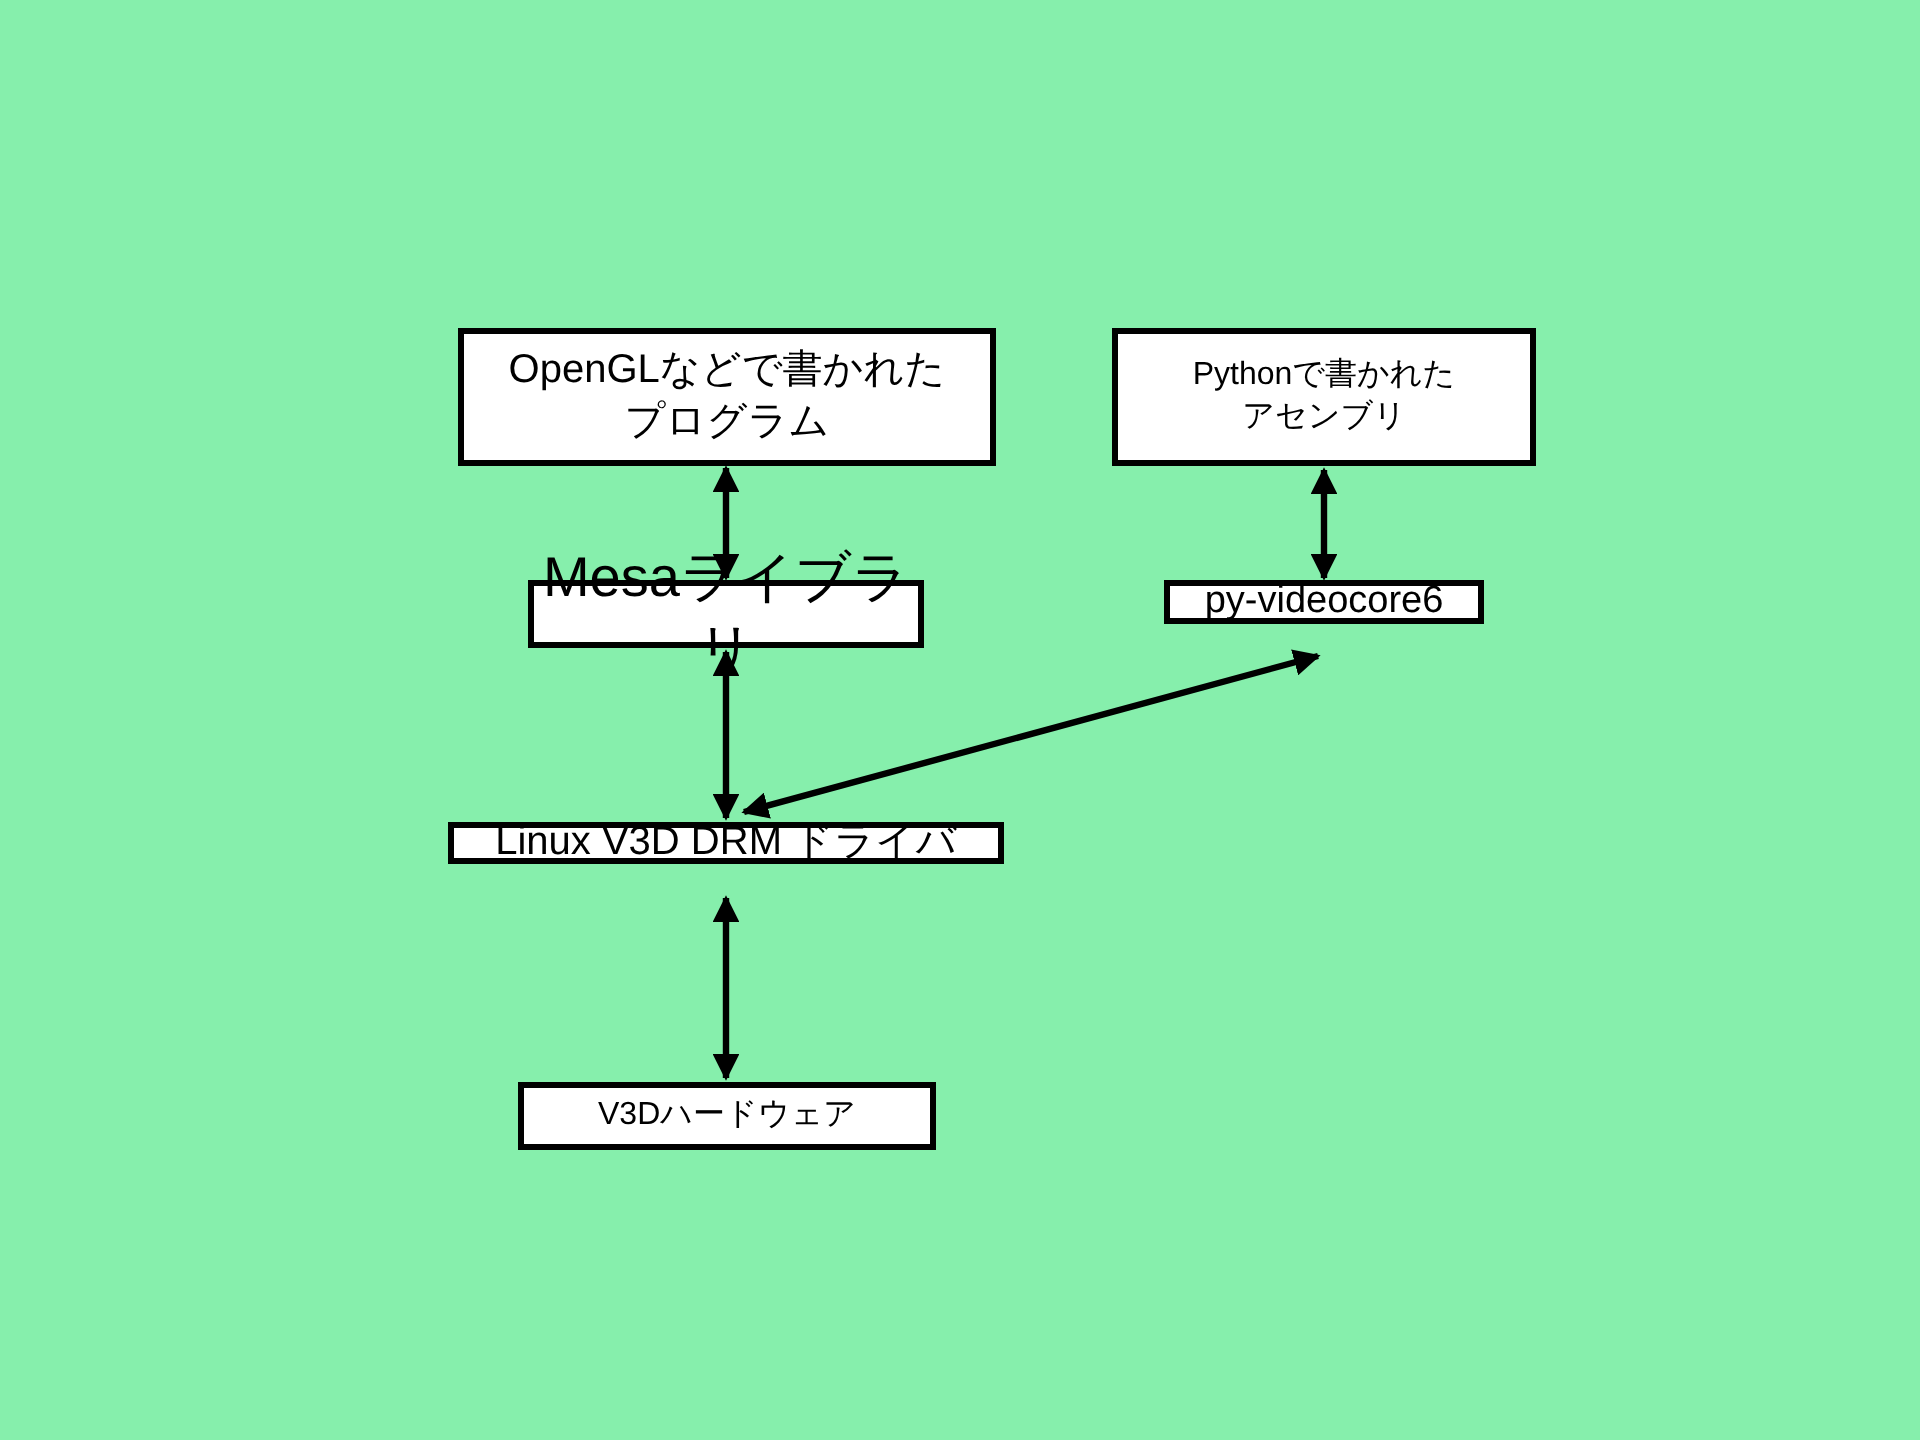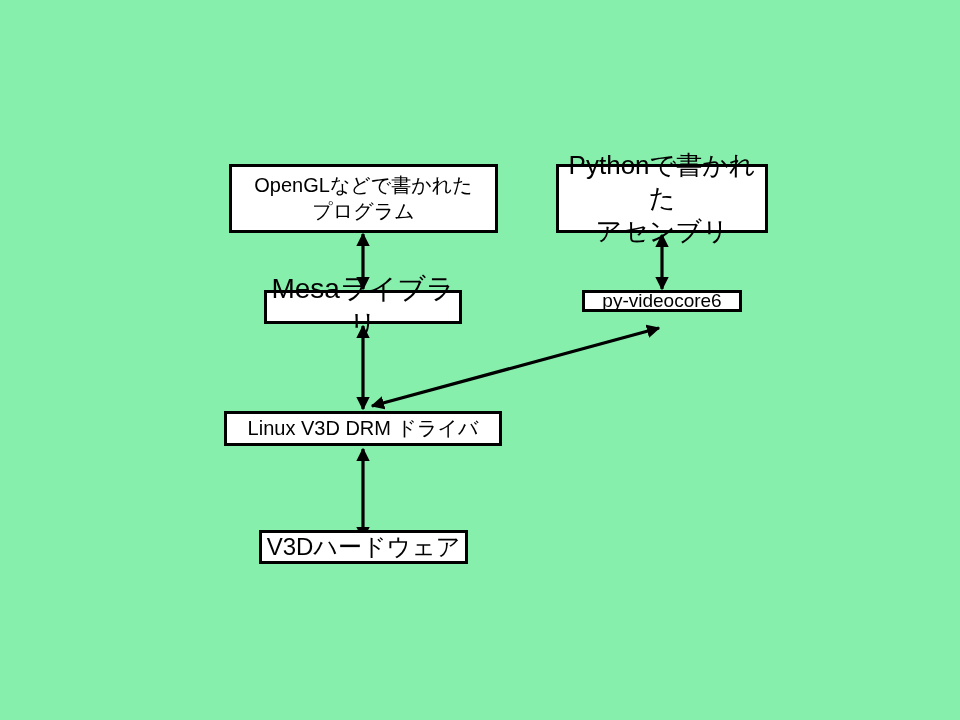--- a/index.html
+++ b/index.html
@@ -49,37 +49,37 @@
     white-space: pre-line;
   }
 
   
   #node-opengl-programs {
     left: 229px; top: 164px; width: 269px; height: 69px;
     font-size: 20px;
   }
   #node-python-assembly {
     left: 556px; top: 164px; width: 212px; height: 69px;
-    font-size: 26px;
+    font-size: 16px;
   }
   #node-mesa-library {
     left: 264px; top: 290px; width: 198px; height: 34px;
     font-size: 28px;
   }
   #node-py-videocore6 {
     left: 582px; top: 290px; width: 160px; height: 22px;
     font-size: 19px;
   }
   #node-linux-v3d-drm {
-    left: 224px; top: 411px; width: 278px; height: 35px;
+    left: 224px; top: 411px; width: 278px; height: 21px;
     font-size: 20px;
   }
   #node-v3d-hardware {
-    left: 259px; top: 530px; width: 209px; height: 34px;
-    font-size: 24px;
+    left: 259px; top: 541px; width: 209px; height: 34px;
+    font-size: 16px;
   }
 </style>
 </head>
 <body>
 
 <div id="canvas">
 
   <svg id="arrow-layer" viewBox="0 0 960 720" width="960" height="720" xmlns="http://www.w3.org/2000/svg">
     <defs>
       <marker id="head-start" viewBox="0 0 10 10" refX="9" refY="5" markerWidth="4.2" markerHeight="4.2" orient="auto-start-reverse">

